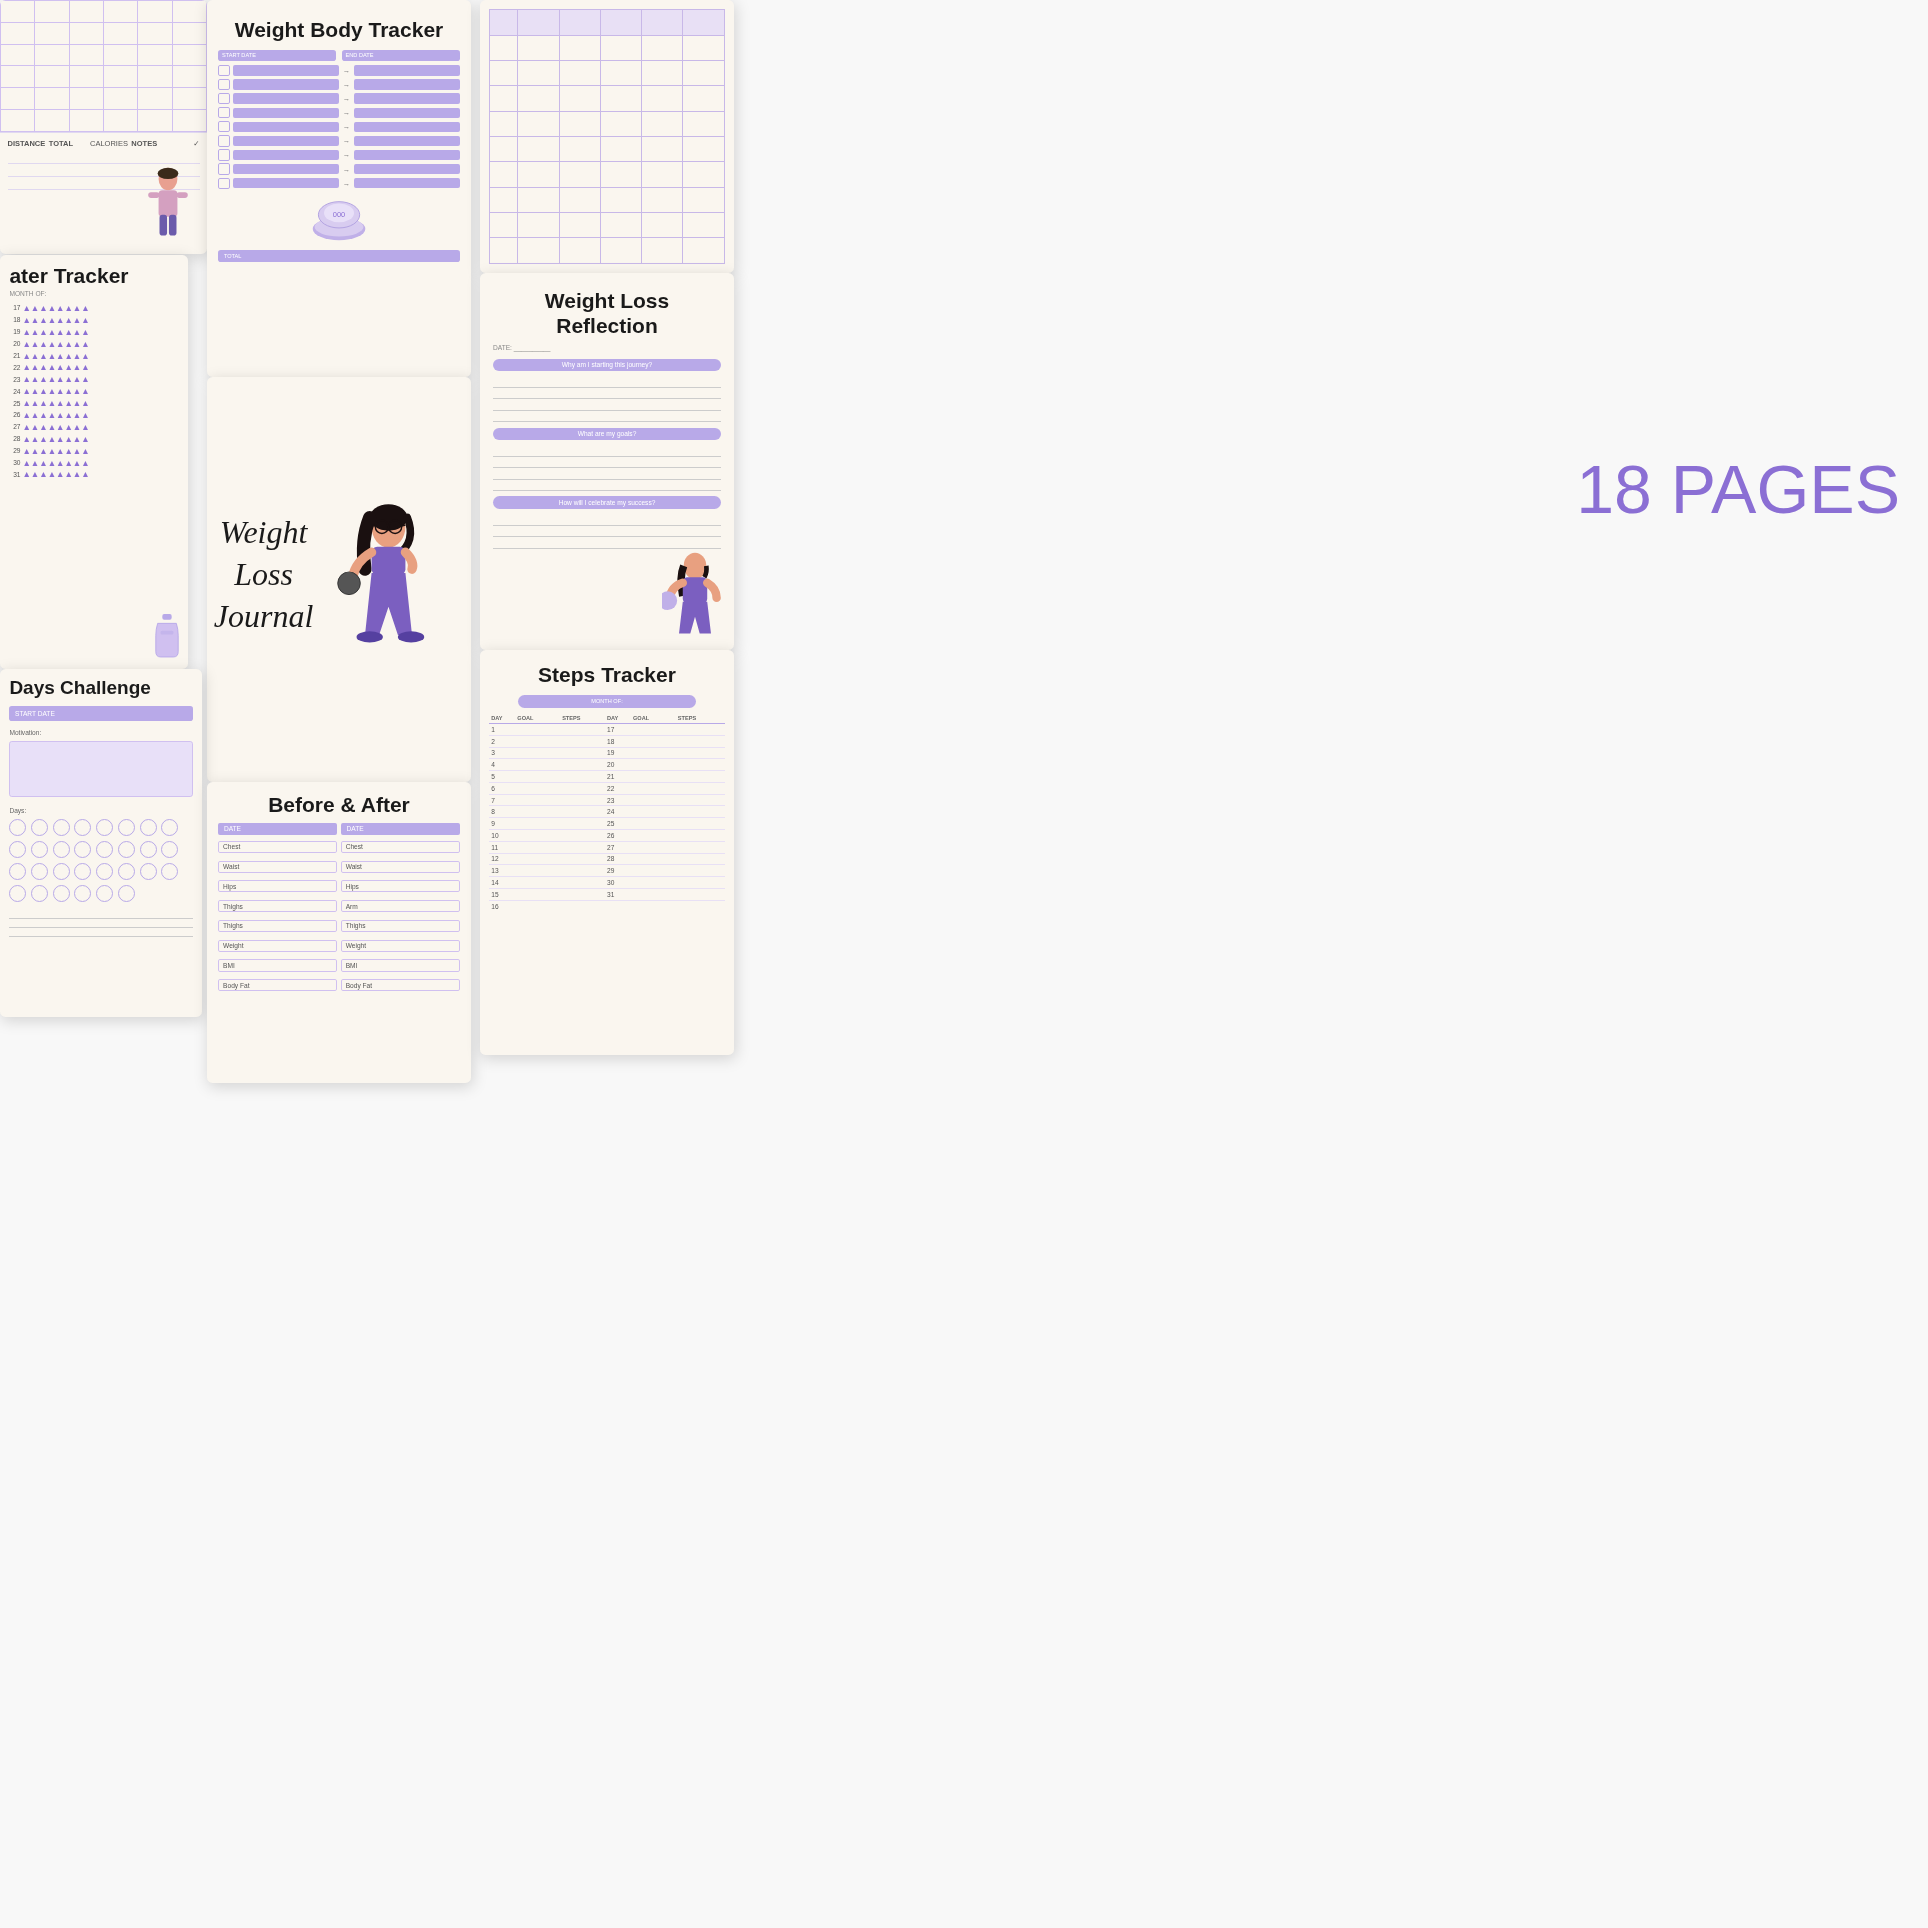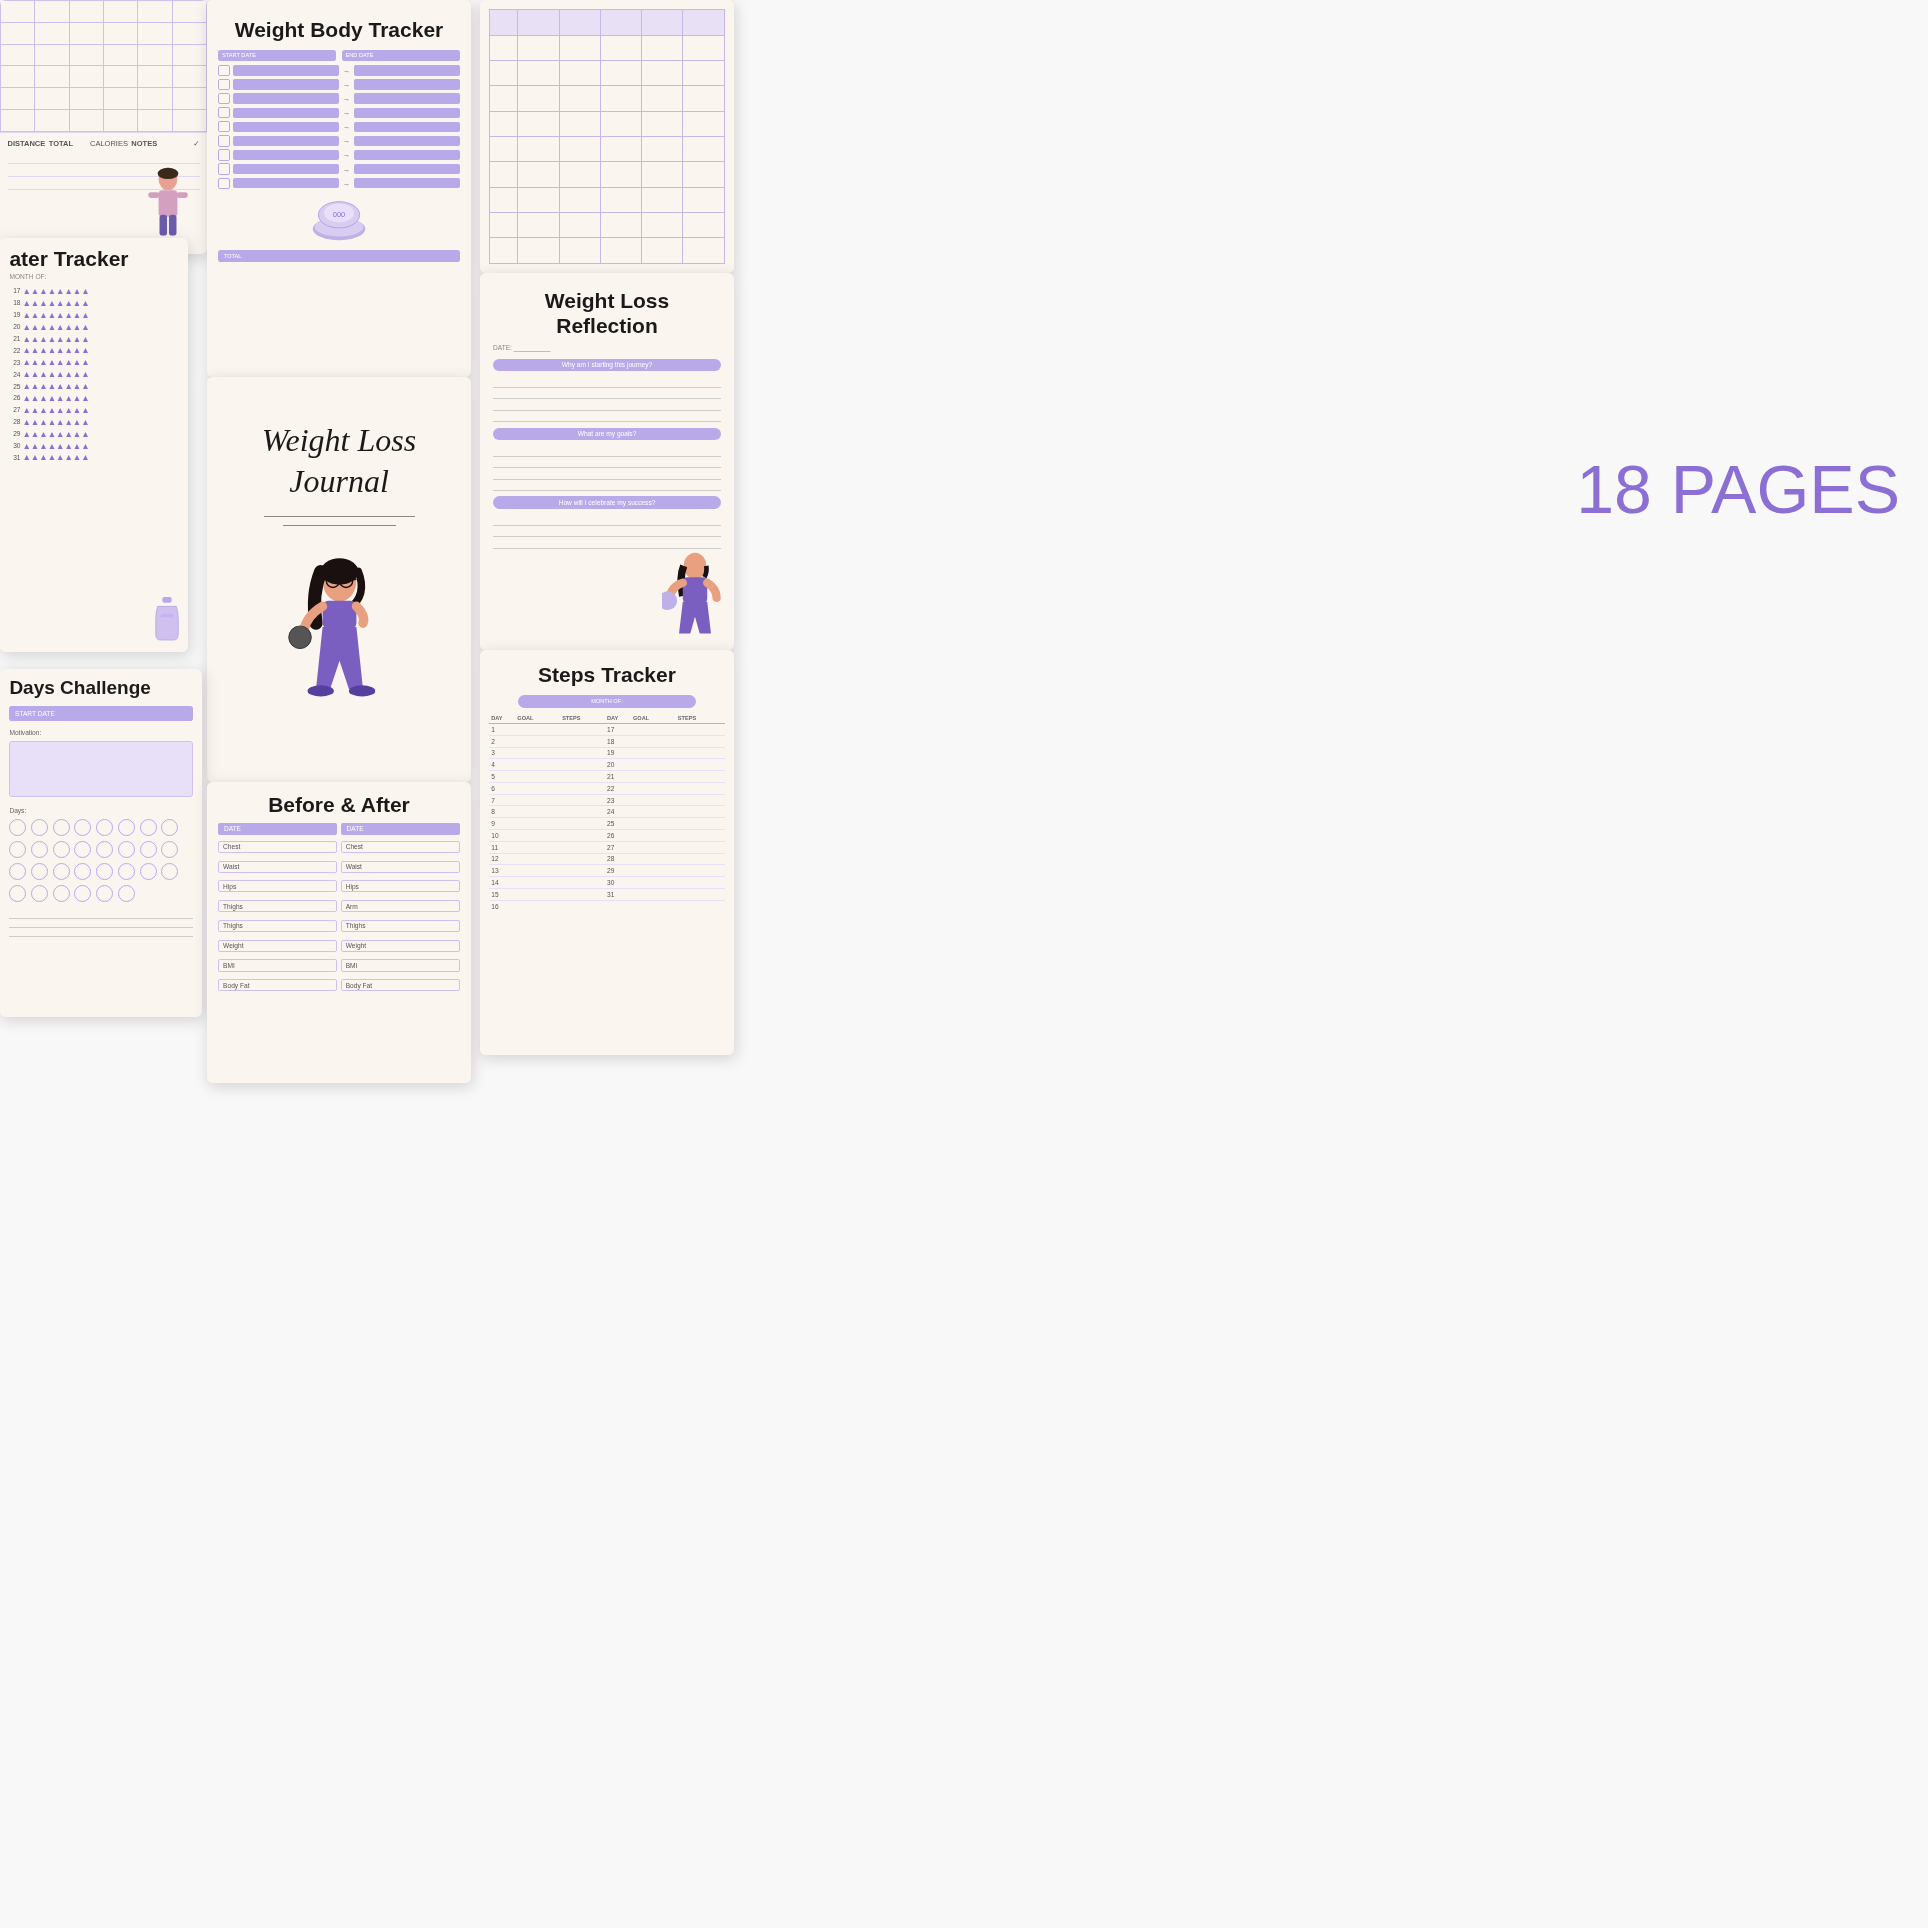--- a/index.html
+++ b/index.html
@@ -50,21 +50,21 @@
     }
 
     
     #card-grid {
       left: 480px; top: 0;
       width: 254px; height: 273px;
     }
 
     
     #card-water {
-      left: 0; top: 238px;
+      left: 0; top: 255px;
       width: 188px; height: 414px;
     }
 
     
     #card-journal {
       left: 207px; top: 377px;
       width: 264px; height: 405px;
     }
 
     
@@ -447,21 +447,21 @@
     <div style="position:absolute;right:7.5px;bottom:7.5px;">
       <svg width="28" height="47" viewBox="0 0 30 50">
         <rect x="10" y="2" width="10" height="6" rx="2" fill="#b8a9e8"></rect>
         <path d="M5 12 Q3 18 3 25 L3 42 Q3 48 8 48 L22 48 Q27 48 27 42 L27 25 Q27 18 25 12 Z" fill="#d0c0f0" stroke="#b8a9e8" stroke-width="1"></path>
         <rect x="8" y="20" width="14" height="4" rx="2" fill="#b8a9e8" opacity="0.5"></rect>
       </svg>
     </div>
   </div>
 
   <div class="page-card" id="card-journal">
-    <div style="height:100%;display:flex;flex-direction:column;align-items:center;justify-content:center;padding:19px;">
+    <div style="height:100%;display:flex;flex-direction:row;align-items:center;justify-content:center;padding:19px;">
       <div style="font-family:'Georgia',serif;font-style:italic;font-size:32px;color:#1a1a1a;text-align:center;line-height:1.3;margin-bottom:9.4px;">Weight Loss Journal</div>
       <div style="width:151px;border-bottom:1.4px solid #888;margin:3.8px 0;"></div>
       <div style="width:113px;border-bottom:1.4px solid #888;margin:3.8px 0;"></div>
 
       <div style="margin-top:19px;">
         <svg width="151" height="188" viewBox="0 0 160 200">
 
           <ellipse cx="80" cy="35" rx="18" ry="22" fill="#e8a080"></ellipse>
 
           <ellipse cx="80" cy="25" rx="20" ry="14" fill="#1a1010"></ellipse>

